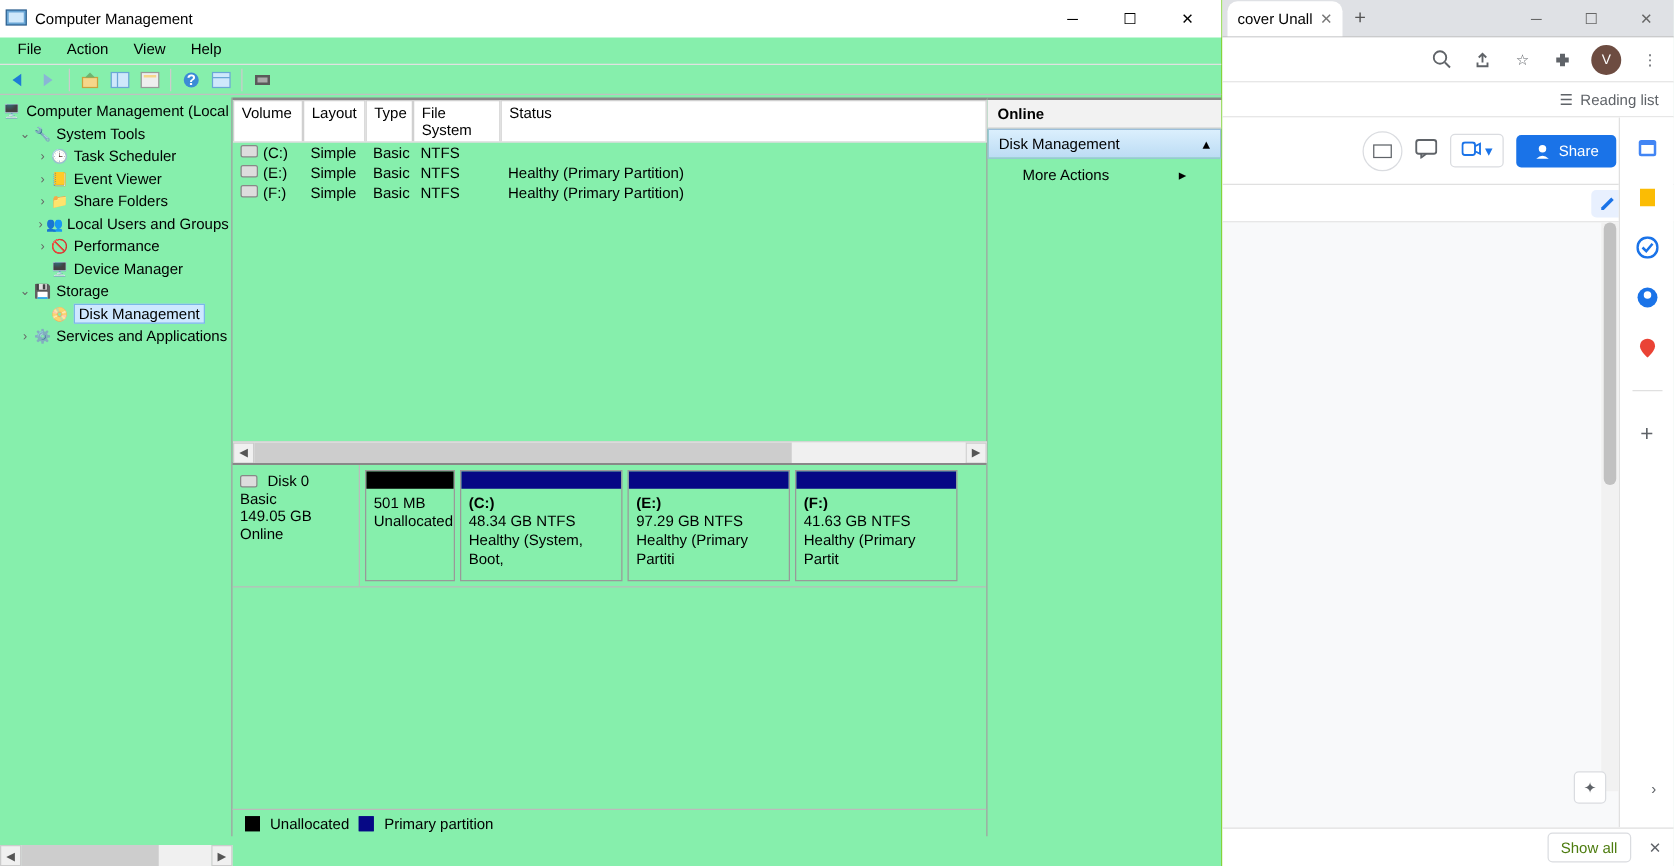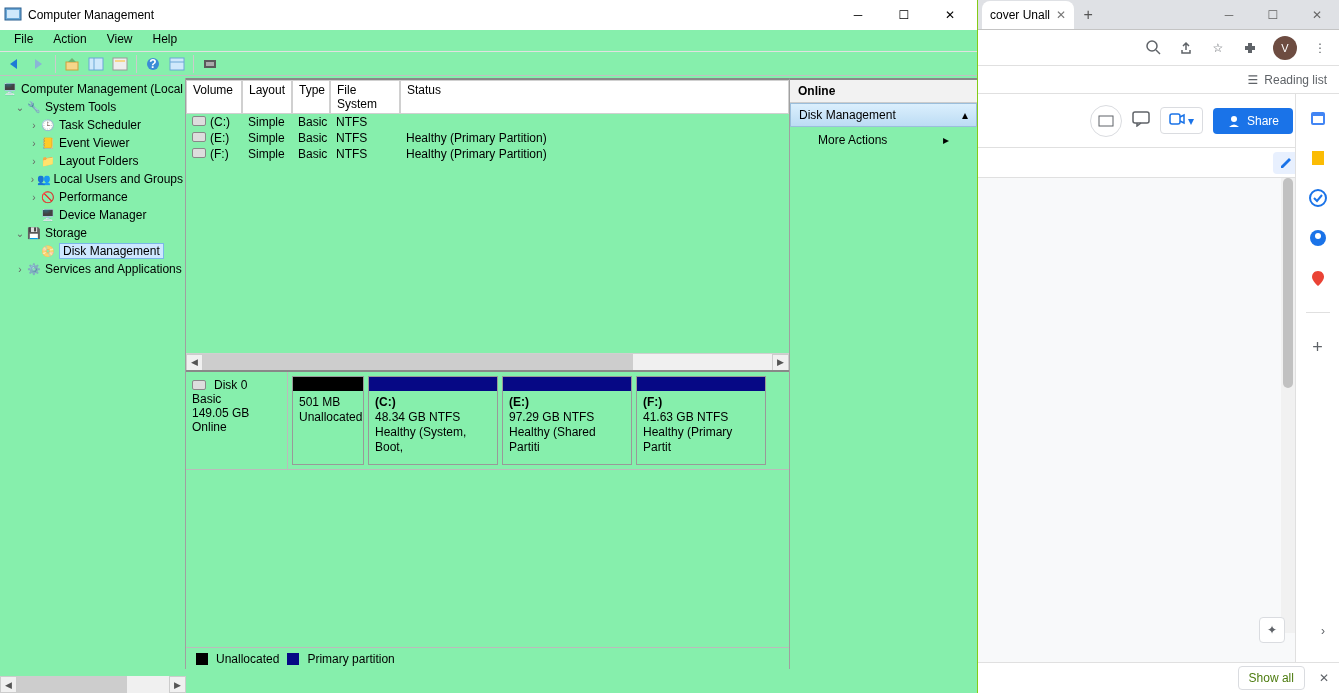--- a/index.html
+++ b/index.html
@@ -204,21 +204,21 @@
           <span class="lbl">Task Scheduler</span>
         </div>
       <div class="tree-item indent2">
           <span class="exp">›</span>
           <span class="ticon">📒</span>
           <span class="lbl">Event Viewer</span>
         </div>
       <div class="tree-item indent2">
           <span class="exp">›</span>
           <span class="ticon">📁</span>
-          <span class="lbl">Layout Folders</span>
+          <span class="lbl">Share Folders</span>
         </div>
       <div class="tree-item indent2">
           <span class="exp">›</span>
           <span class="ticon">👥</span>
           <span class="lbl">Local Users and Groups</span>
         </div>
       <div class="tree-item indent2">
           <span class="exp">›</span>
           <span class="ticon">🚫</span>
           <span class="lbl">Performance</span>
@@ -309,21 +309,21 @@
                 <div class="pb-label">(C:)</div>
                 <div>48.34 GB NTFS</div>
                 <div>Healthy (System, Boot,</div>
               </div>
             </div>
             <div class="part-box" style="width:130px">
               <div class="part-top"></div>
               <div class="part-body">
                 <div class="pb-label">(E:)</div>
                 <div>97.29 GB NTFS</div>
-                <div>Healthy (Shared Partiti</div>
+                <div>Healthy (Primary Partiti</div>
               </div>
             </div>
             <div class="part-box" style="width:130px">
               <div class="part-top"></div>
               <div class="part-body">
                 <div class="pb-label">(F:)</div>
                 <div>41.63 GB NTFS</div>
                 <div>Healthy (Primary Partit</div>
               </div>
             </div>

